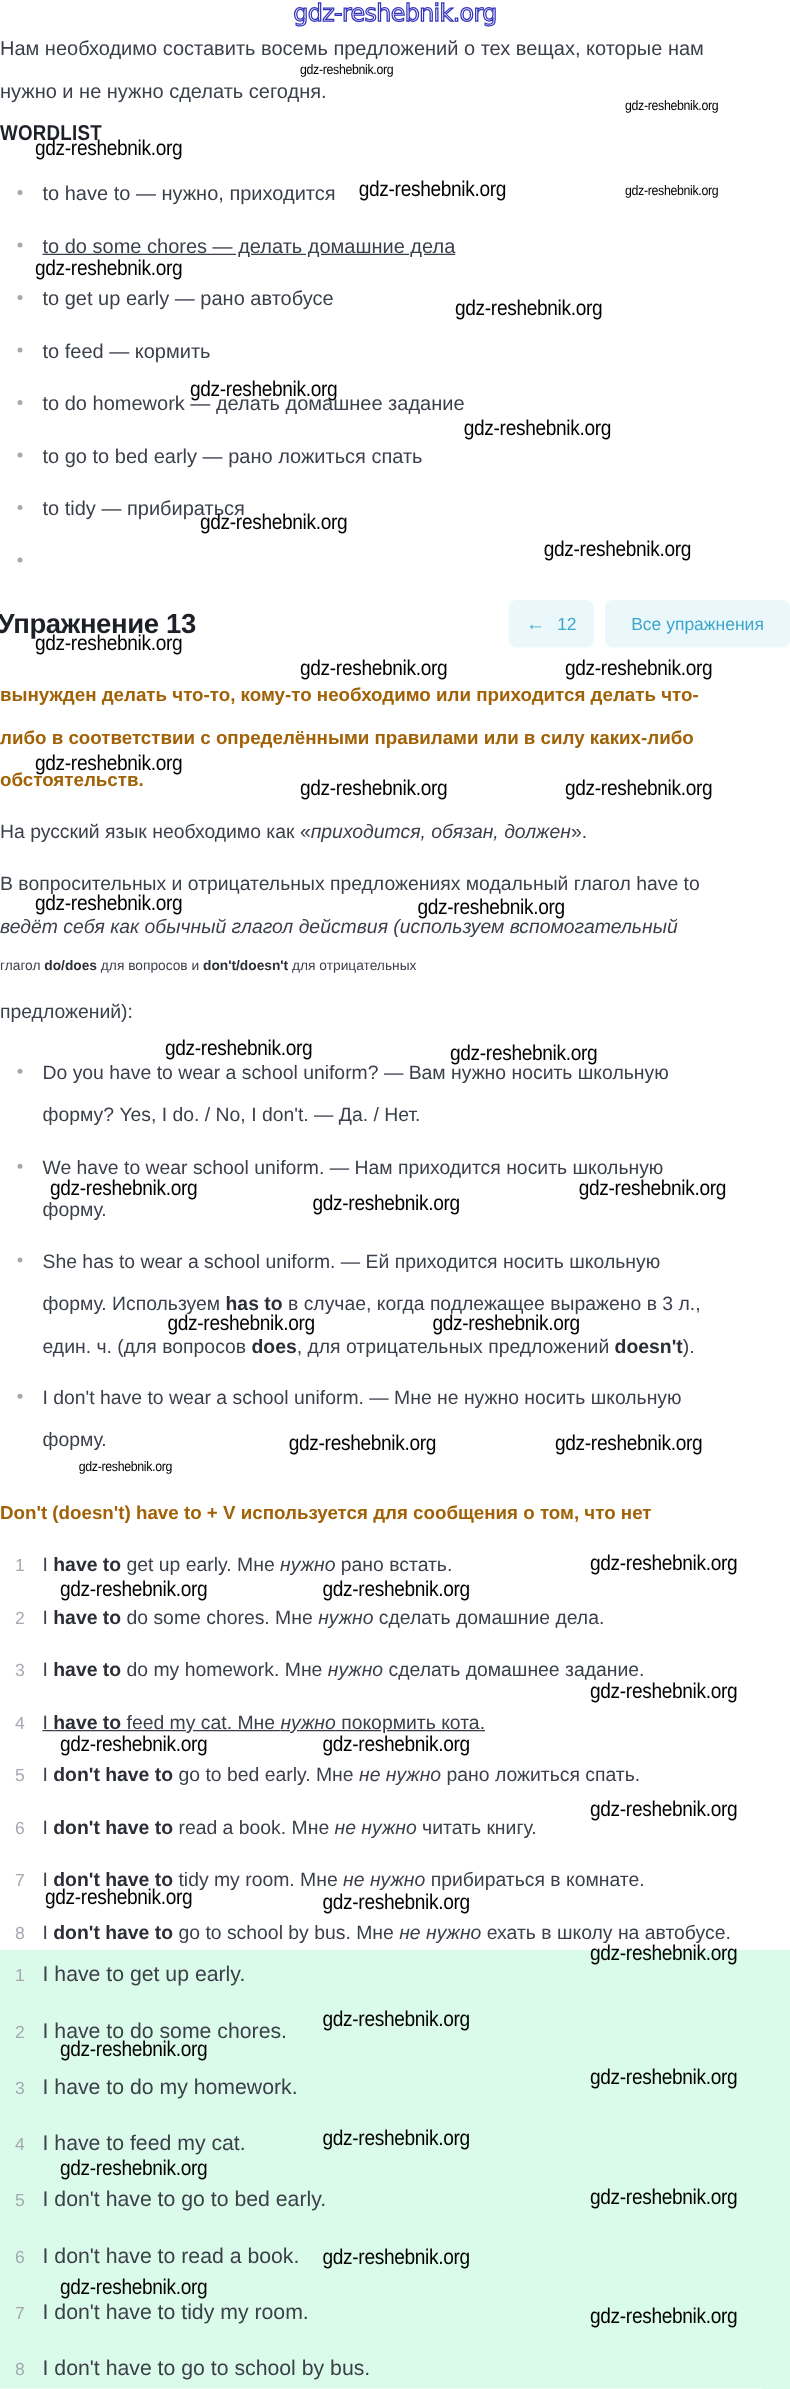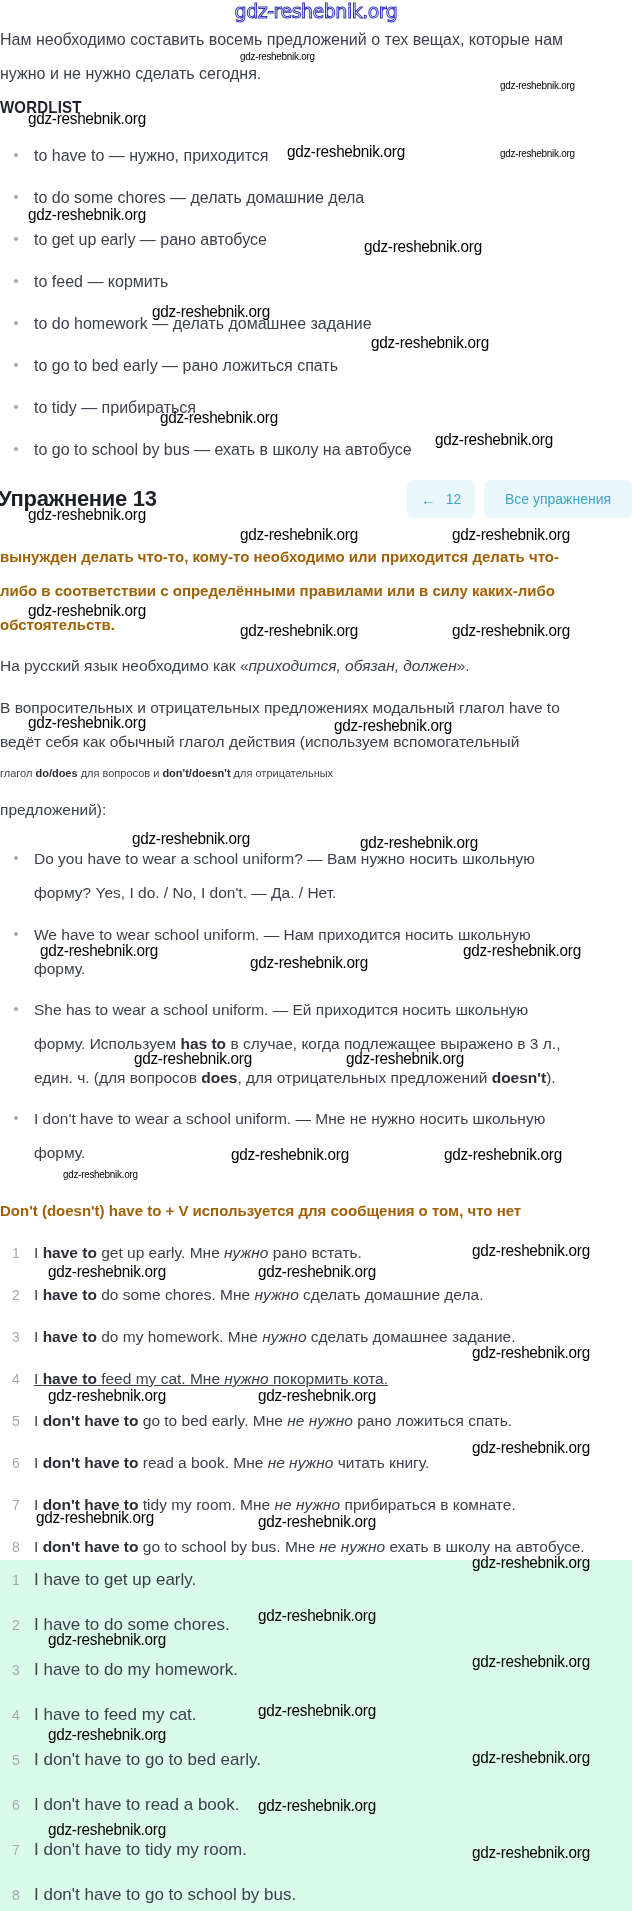--- a/index.html
+++ b/index.html
@@ -43,48 +43,48 @@
 <body>
 
 <div class="abs site-logo">gdz-reshebnik.org</div>
 
 <div class="abs p" style="left:0; top:31px;">Нам необходимо составить восемь предложений о тех вещах, которые нам</div>
 <div class="abs p" style="left:0; top:65px;">нужно и не нужно сделать сегодня.</div>
 
 <div class="abs wordlist-title" style="left:0; top:98px;">WORDLIST</div>
 <div>
   <div class="abs wl-item" style="top:147px;"><span class="bullet"></span><span>to have to — нужно, приходится</span></div>
-  <div class="abs wl-item" style="top:189px;"><span class="bullet"></span><span>to do some chores — делать домашние дела</span></div>
+  <div class="abs wl-item" style="top:189px;text-decoration:underline;"><span class="bullet"></span><span>to do some chores — делать домашние дела</span></div>
   <div class="abs wl-item" style="top:231px;"><span class="bullet"></span><span>to get up early — рано автобусе</span></div>
   <div class="abs wl-item" style="top:273px;"><span class="bullet"></span><span>to feed — кормить</span></div>
   <div class="abs wl-item" style="top:315px;"><span class="bullet"></span><span>to do homework — делать домашнее задание</span></div>
   <div class="abs wl-item" style="top:357px;"><span class="bullet"></span><span>to go to bed early — рано ложиться спать</span></div>
   <div class="abs wl-item" style="top:399px;"><span class="bullet"></span><span>to tidy — прибираться</span></div>
-  <div class="abs wl-item" style="top:441px;"><span class="bullet"></span><span>to go to school by bus — ехать в школу на автобусе</span></div>
+  <div class="abs wl-item" style="top:441px;"><span class="bullet"></span></div>
 </div>
 
 <div class="abs ex-title" style="left:-2px; top:486px;">Упражнение 13</div>
 <div class="nav-btn" style="left:407px; top:480px; width:68px;">
   <span style="margin-right:10px; font-size:15px;">←</span>
   <span>12</span>
 </div>
 <div class="nav-btn" style="left:484px; top:480px; width:148px;">
   <span>Все упражнения</span>
 </div>
 
 <div class="abs bold-text" style="left:0; top:548px;">вынужден делать что-то, кому-то необходимо или приходится делать что-</div>
 <div class="abs bold-text" style="left:0; top:582px;">либо в соответствии с определёнными правилами или в силу каких-либо</div>
 <div class="abs bold-text" style="left:0; top:616px;">обстоятельств.</div>
 
 <div class="abs p" style="left:0; top:657px; font-size:15.5px;">
   <span>На русский язык необходимо как «</span><span class="i">приходится, обязан, должен</span><span>».</span>
 </div>
 
 <div class="abs p" style="left:0; top:699px; font-size:15.5px;">В вопросительных и отрицательных предложениях модальный глагол have to</div>
-<div class="abs p" style="left:0; top:733px; font-size:15.5px;">ведёт себя как обычный глагол действия (используем вспомогательный</div>
+<div class="abs p" style="left:0; top:733px; font-size:15.5px;font-style:italic;">ведёт себя как обычный глагол действия (используем вспомогательный</div>
 <div class="abs p" style="left:0; top:767px; font-size:11px;">
   <span>глагол </span><span class="b">do/does</span><span> для вопросов и </span><span class="b">don't/doesn't</span><span> для отрицательных</span>
 </div>
 <div class="abs p" style="left:0; top:801px; font-size:15.5px;">предложений):</div>
 
 <div class="abs wl-item" style="top:850px; font-size:15.5px;"><span class="bullet"></span><span>Do you have to wear a school uniform? — Вам нужно носить школьную</span></div>
 <div class="abs p" style="left:34px; top:884px; font-size:15.5px;">форму? Yes, I do. / No, I don't. — Да. / Нет.</div>
 
 <div class="abs wl-item" style="top:926px; font-size:15.5px;"><span class="bullet"></span><span>We have to wear school uniform. — Нам приходится носить школьную</span></div>
 <div class="abs p" style="left:34px; top:960px; font-size:15.5px;">форму.</div>

